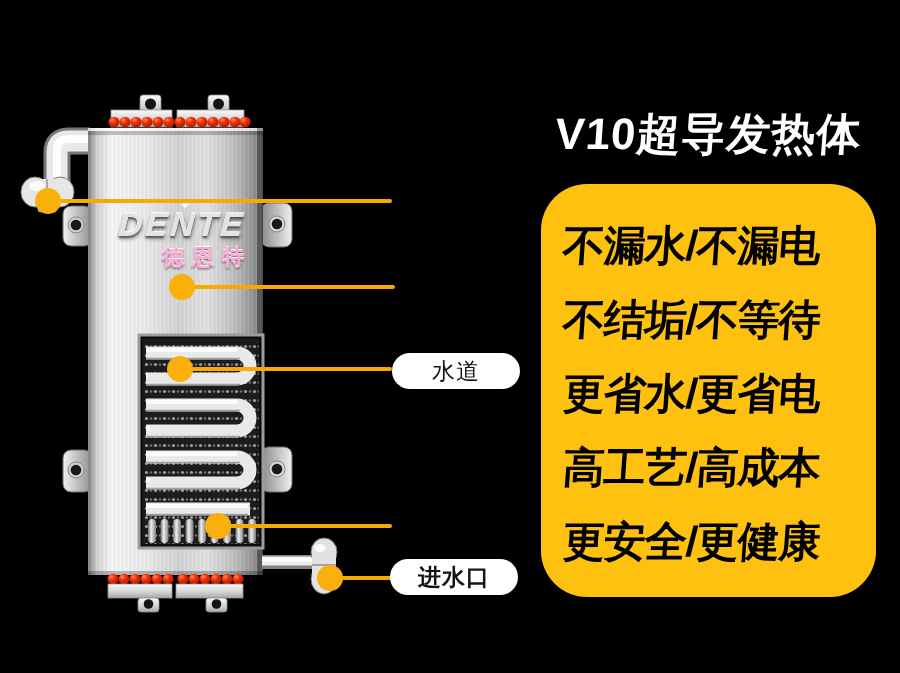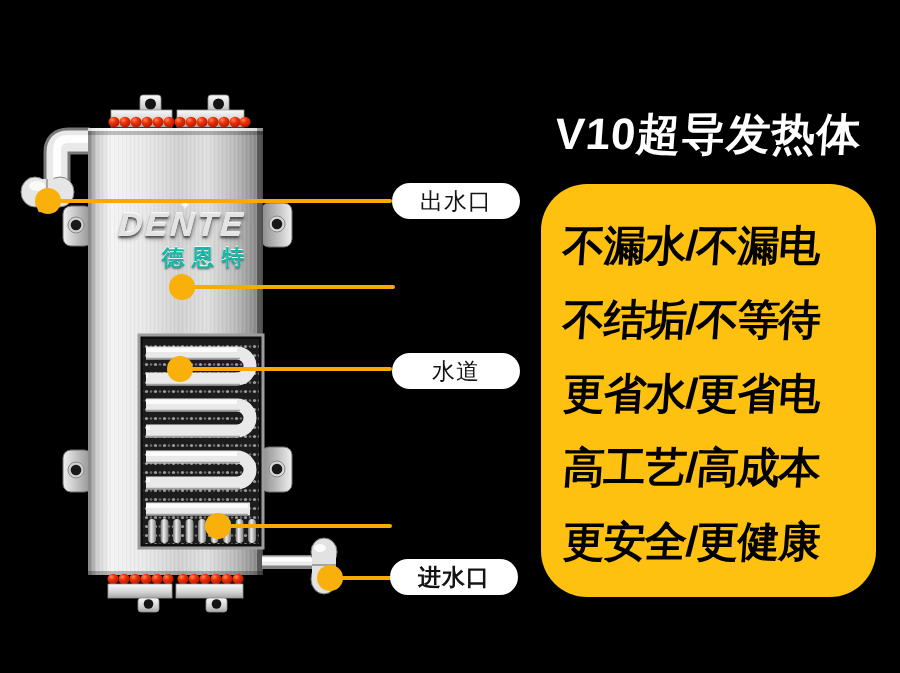--- a/index.html
+++ b/index.html
@@ -40,21 +40,21 @@
     font-size:33px;font-weight:800;font-style:italic;letter-spacing:3px;
     color:#e3e3e3;transform:skewX(-4deg);
     text-shadow:0 -1px 0 rgba(255,255,255,.95), 0 2px 2px rgba(70,70,70,.85), 1px 3px 4px rgba(0,0,0,.35);
   }
   .brand-sparkle{
     position:absolute;left:180px;top:198px;font-size:12px;color:#fafafa;
     text-shadow:0 0 2px #fff;
   }
   .brand-cn{
     position:absolute;left:152px;top:243px;width:110px;text-align:center;
-    font-size:22px;font-weight:700;letter-spacing:8px;color:#14b8a6;
+    font-size:22px;font-weight:700;letter-spacing:8px;color:#f9a8d4;
     text-shadow:0 -1px 0 rgba(255,255,255,.9), 0 1px 2px rgba(80,80,80,.9);
   }
 </style>
 </head>
 <body>
 
 <div class="stage">
 
   <svg width="900" height="673" viewBox="0 0 900 673">
     <defs>
@@ -224,23 +224,20 @@
       </g>
     </g>
   </svg>
 
   <div class="brand-latin">DENTE</div>
   <div class="brand-sparkle">✦</div>
   <div class="brand-cn">德恩特</div>
 
   <div class="callout-line" style="left:48px;top:199px;width:344px;"></div>
   <div class="callout-dot" style="left:35px;top:188px;"></div>
-  <div class="callout-pill" style="left:392px;top:183px;">
-    <span>出水口</span>
-  </div>
 
   <div class="callout-line" style="left:182px;top:285px;width:213px;"></div>
   <div class="callout-dot" style="left:169px;top:274px;"></div>
 
   <div class="callout-line" style="left:180px;top:367px;width:212px;"></div>
   <div class="callout-dot" style="left:167px;top:356px;"></div>
   <div class="callout-pill" style="left:392px;top:353px;">
     <span>水道</span>
   </div>
 

